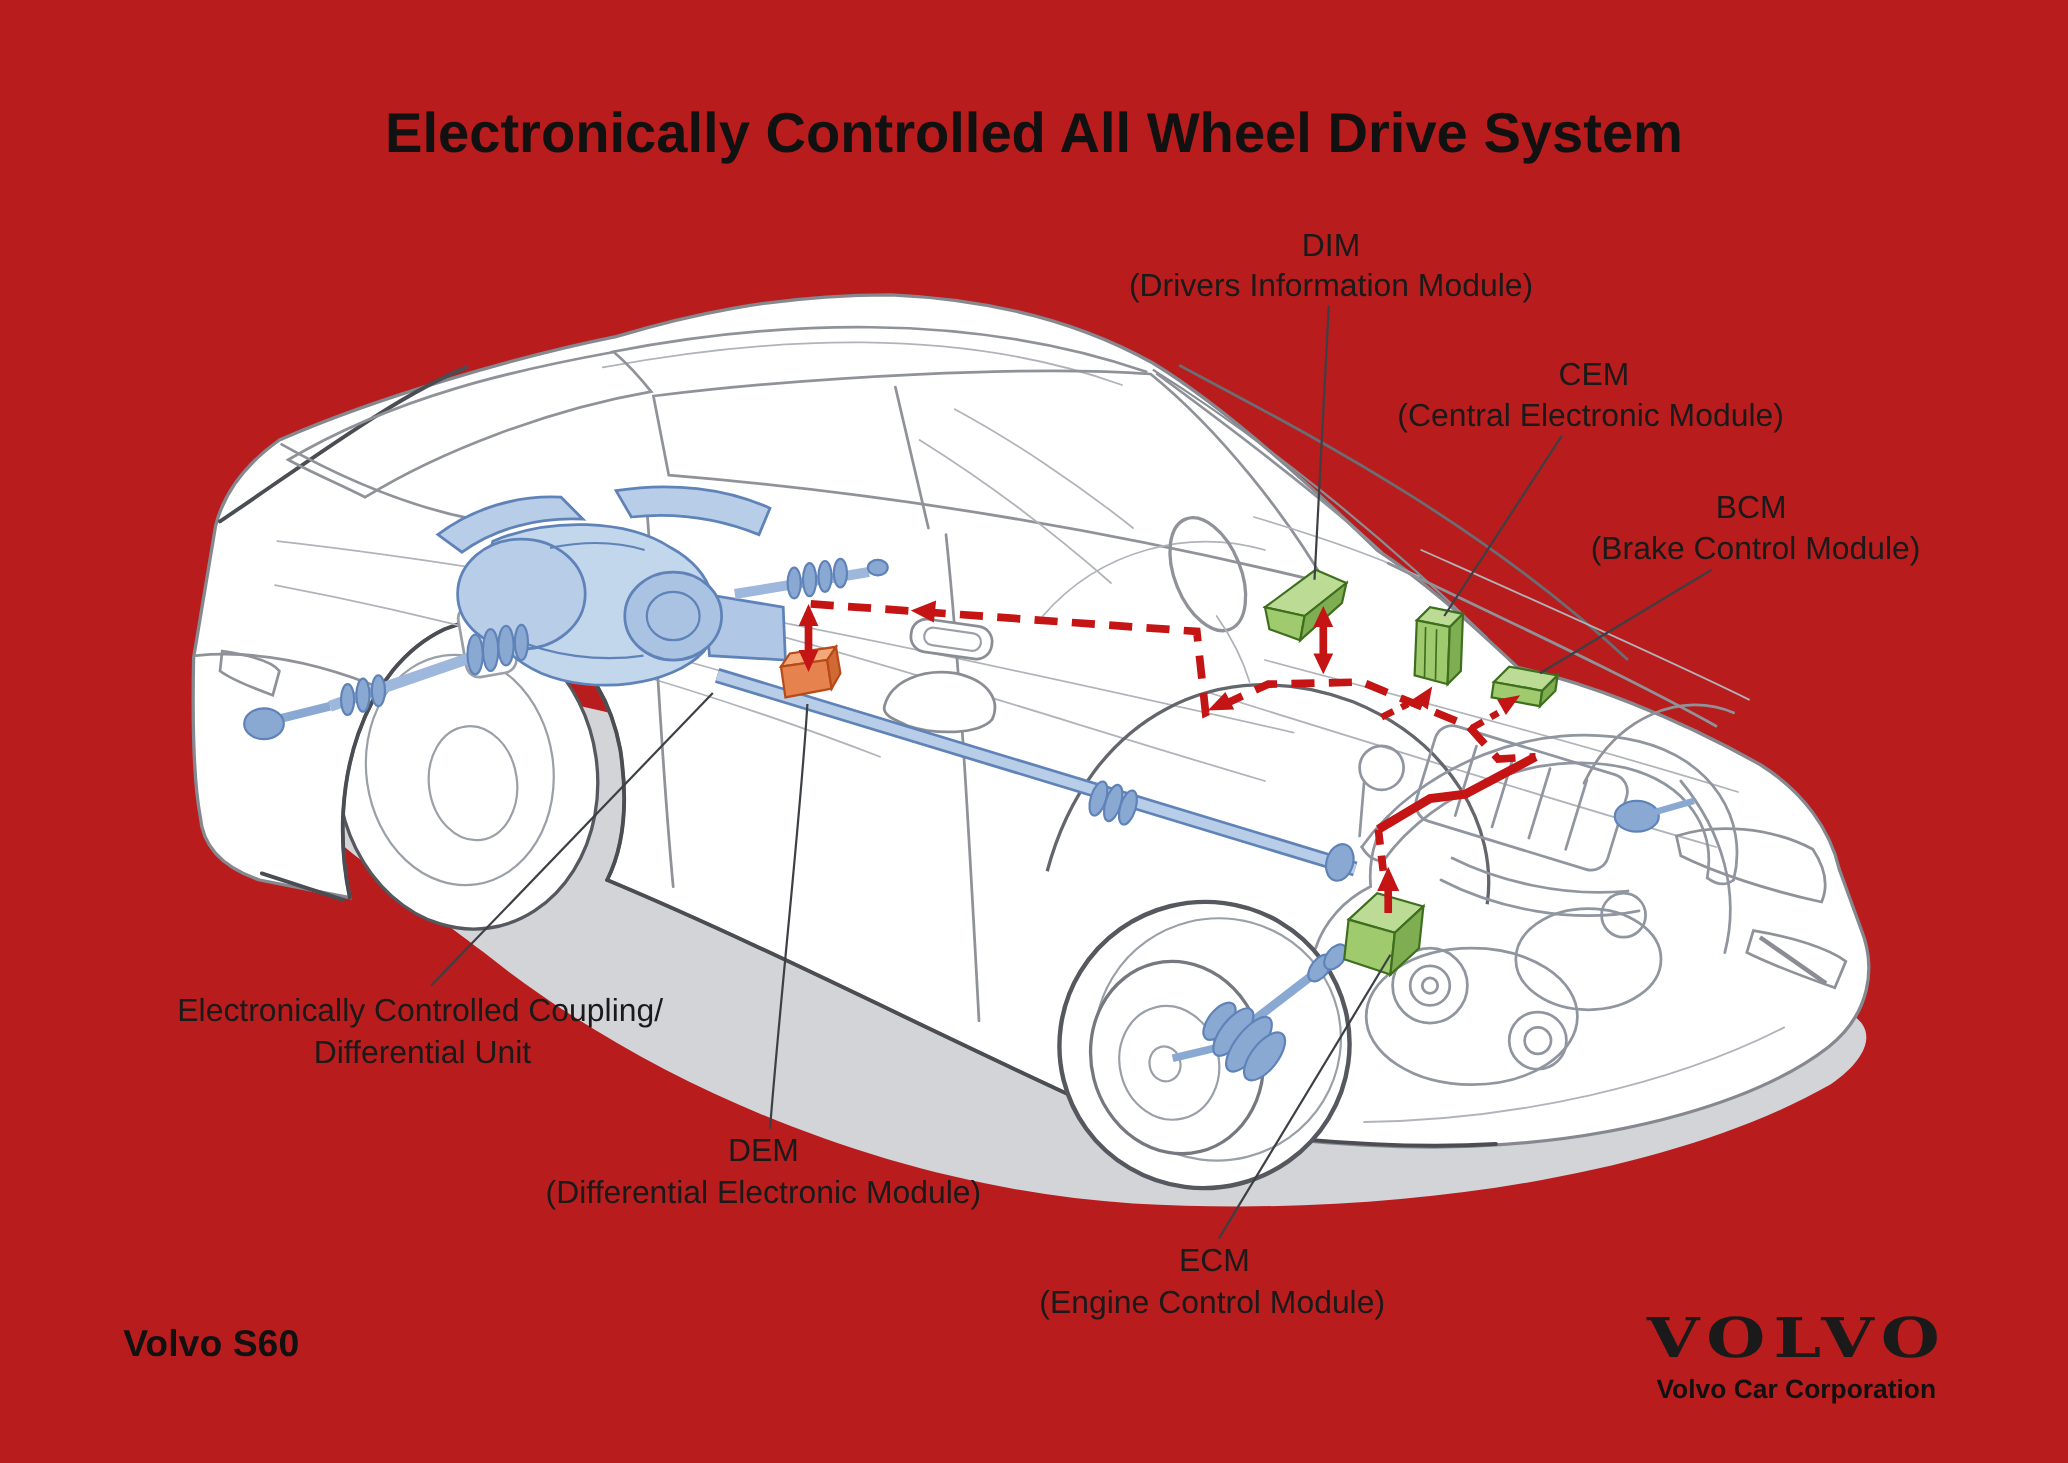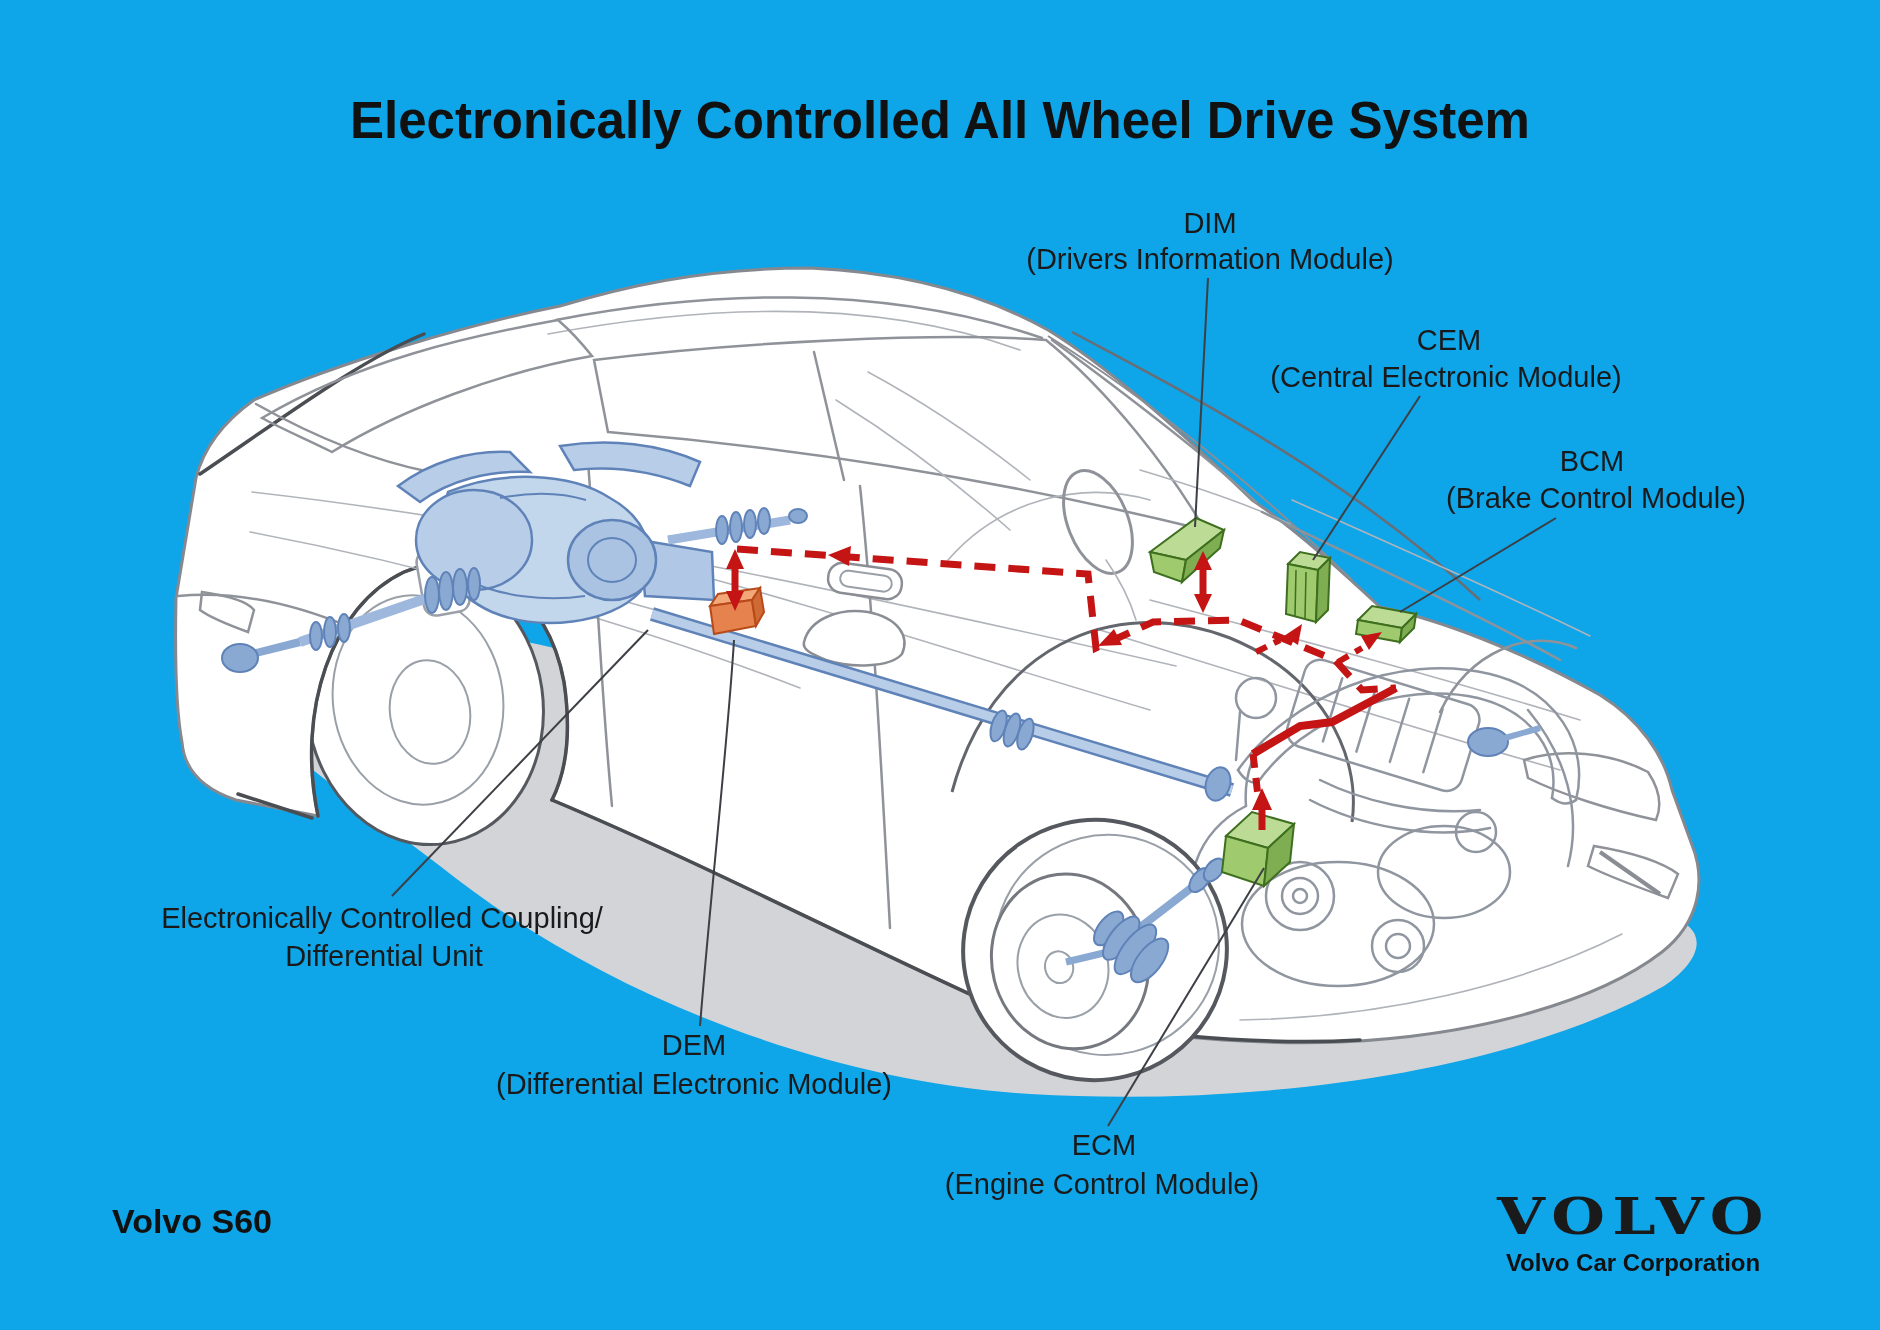--- a/index.html
+++ b/index.html
@@ -1,16 +1,16 @@
 <!DOCTYPE html>
 <html><head>
 <meta charset="utf-8">
 <style>
   html,body{margin:0;padding:0;background:#ffffff;}
-  .stage{position:relative;width:1880px;height:1330px;background:#0ea5e9;overflow:hidden;
+  .stage{position:relative;width:1880px;height:1330px;background:#b91c1c;overflow:hidden;
          font-family:"Liberation Sans", sans-serif;}
   svg{display:block;}
   text{font-family:"Liberation Sans", sans-serif;fill:#1a1a1a;}
   .title{font-size:51px;font-weight:bold;fill:#111;}
   .lbl{font-size:29px;fill:#1a1a1a;}
   .model{font-size:34px;font-weight:bold;fill:#111;}
   .volvo{font-family:"DejaVu Serif", serif;font-size:50px;font-weight:bold;letter-spacing:6px;}
   .vcc{font-size:24px;font-weight:bold;fill:#111;}
   .carline{stroke:#8f9399;fill:none;stroke-width:2.5;stroke-linecap:round;}
   .carline-dark{stroke:#4a4d52;fill:none;stroke-width:3.5;stroke-linecap:round;}

